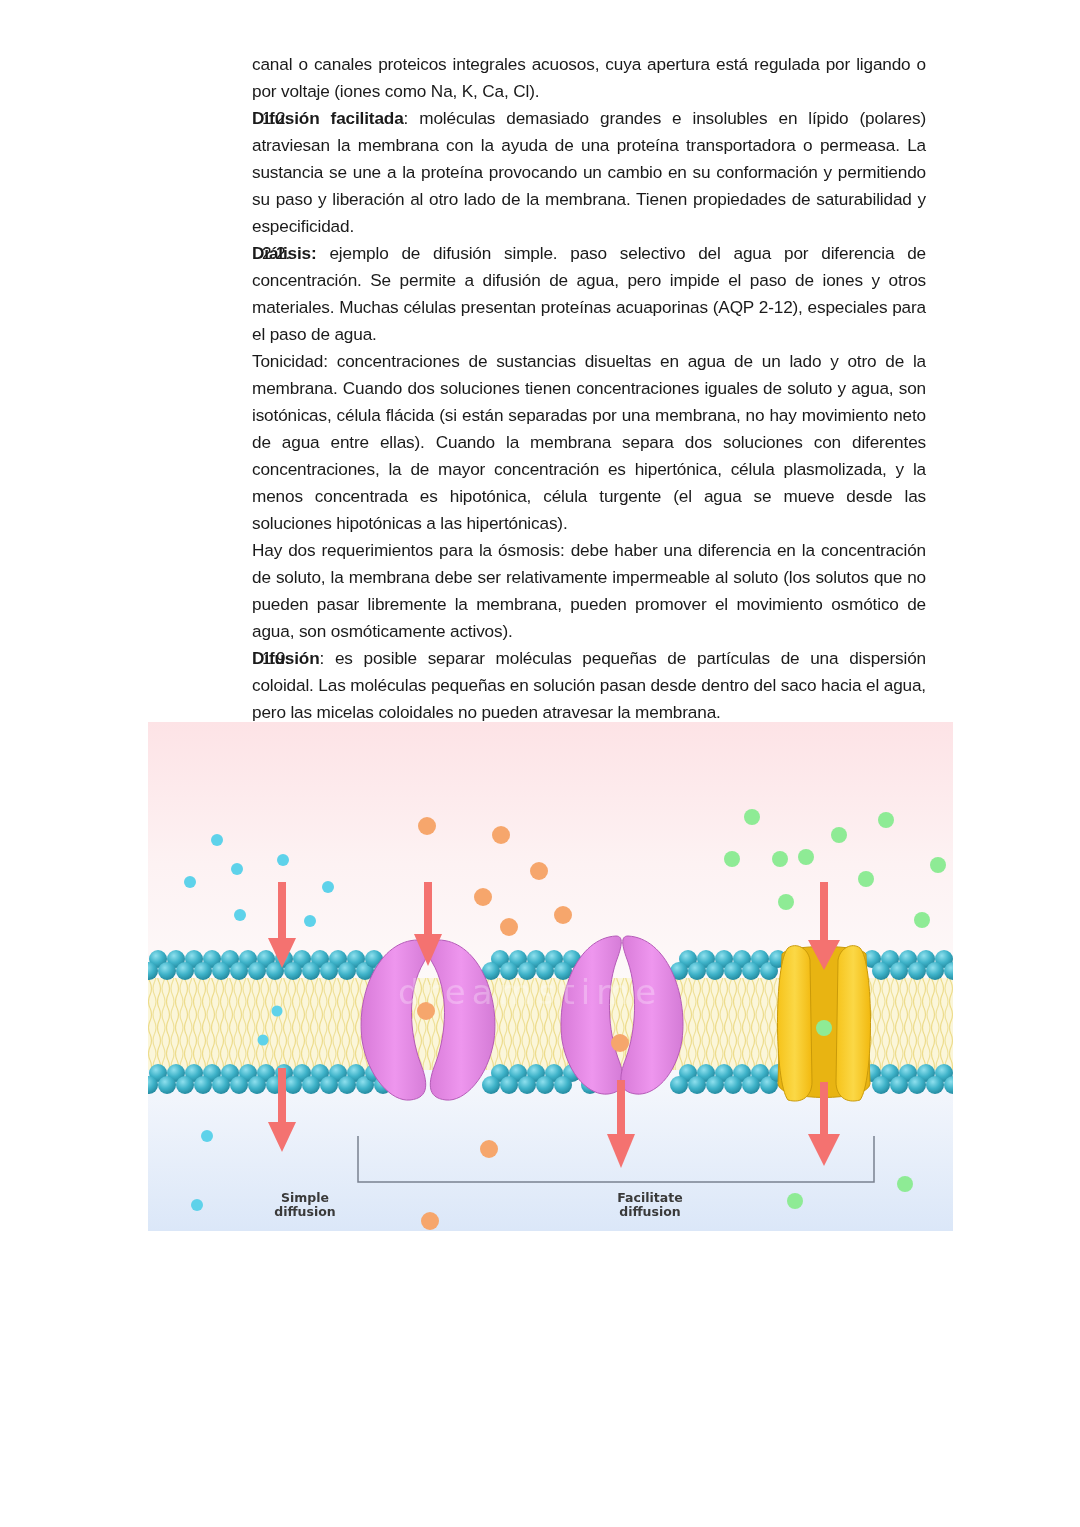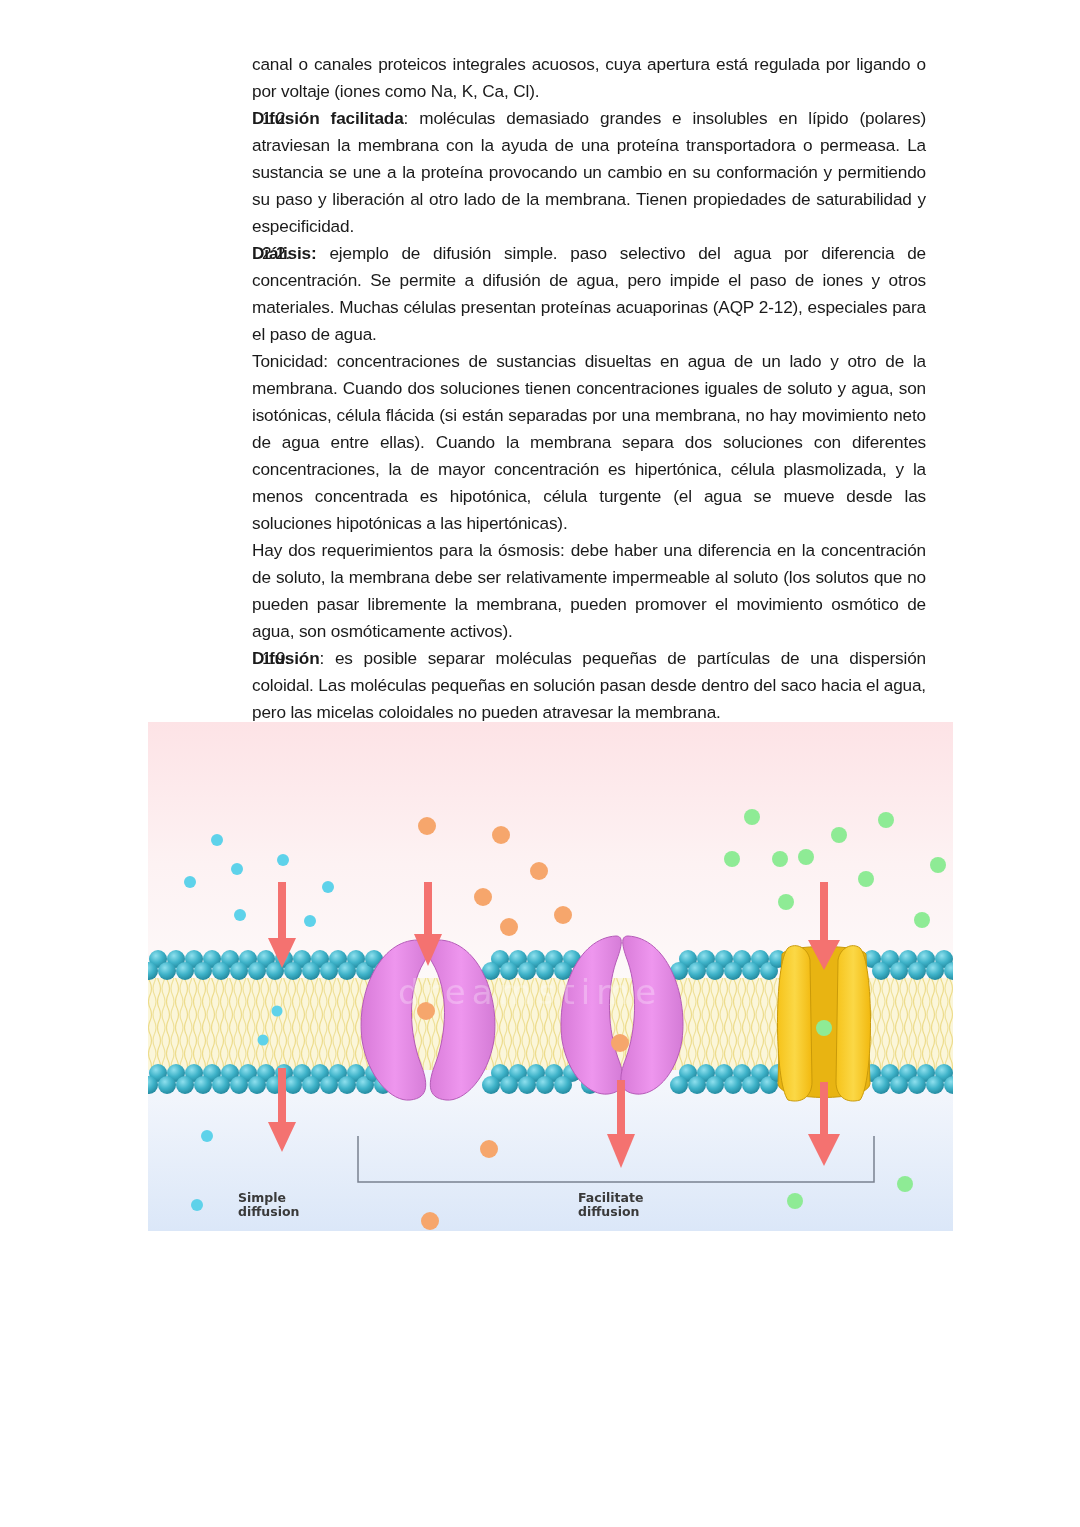--- a/index.html
+++ b/index.html
@@ -53,22 +53,23 @@
     .figure svg {
       display: block;
     }
     .fig-label {
       position: absolute;
       font-family: "DejaVu Sans", sans-serif;
       font-weight: bold;
       font-size: 12.5px;
       line-height: 14px;
       color: #3a3a3a;
-      text-align: left;
+      text-align: center;
       white-space: pre-line;
+      margin-left: 32px;
     }
   </style>
 </head>
 <body>
 
 <div class="page-text">
   <p class="para">
     <span>canal o canales proteicos integrales acuosos, cuya apertura está regulada por ligando o por voltaje (iones como Na, K, Ca, Cl).</span>
   </p>
 

